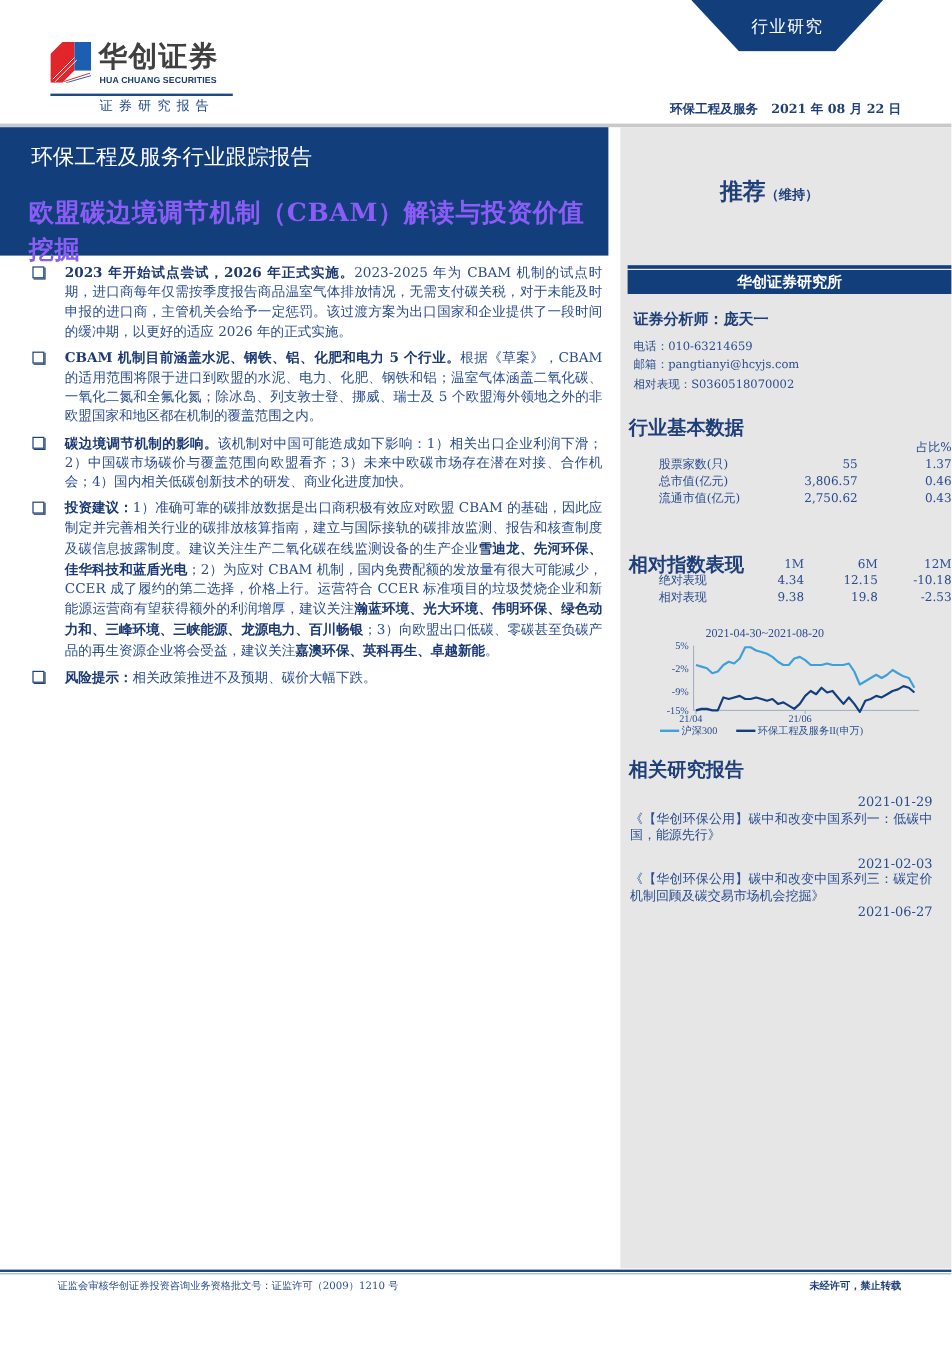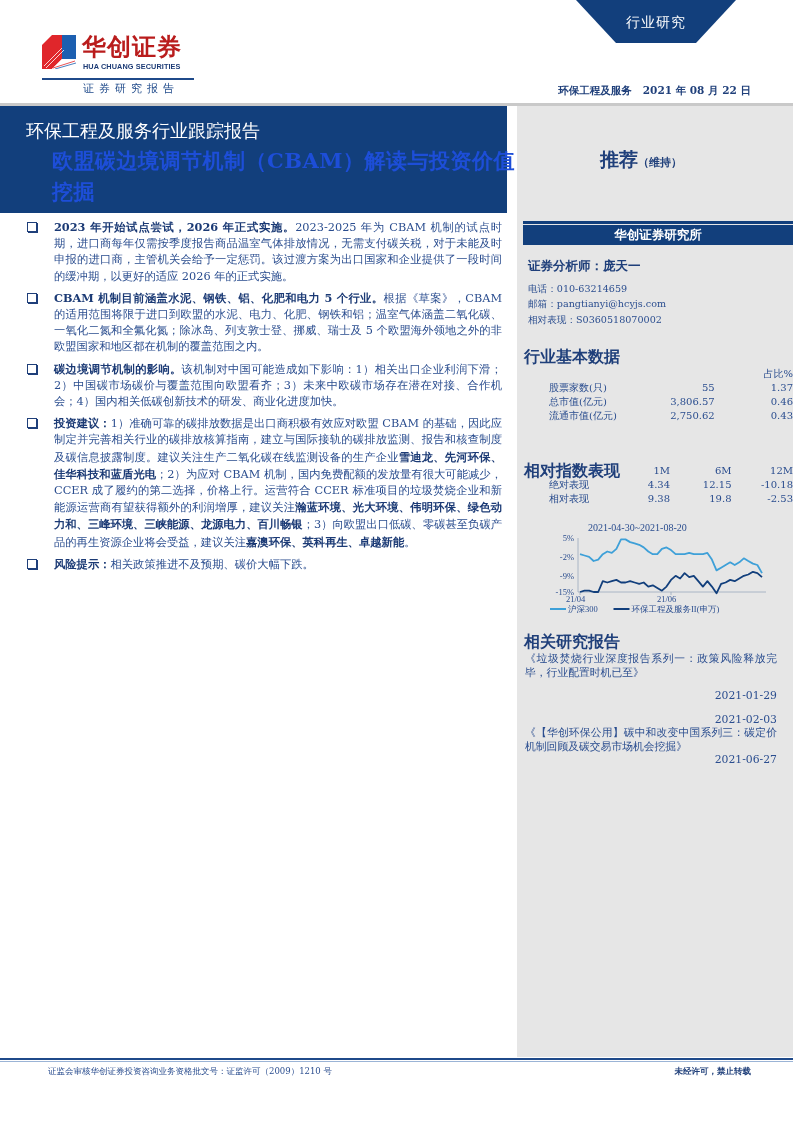--- a/index.html
+++ b/index.html
@@ -2,35 +2,35 @@
 <html><head>
 <meta charset="utf-8">
 <style>
   * { box-sizing: border-box; margin: 0; padding: 0; }
   html, body { width: 793px; height: 1122px; background: #ffffff; overflow: hidden; }
   body { position: relative; font-family: "DejaVu Serif", "Liberation Serif", serif; color: #1f3f7a; }
 
   
   .logo { position: absolute; left: 42px; top: 33px; width: 150px; height: 60px; }
   .logo-cube { position: absolute; left: 0; top: 2px; width: 34px; height: 34px; }
-  .logo-cn { position: absolute; left: 40px; top: 0px; font-family: "DejaVu Sans", sans-serif; font-weight: bold; font-size: 24px; color: #b91c1c; letter-spacing: 1px; line-height: 28px; }
+  .logo-cn { position: absolute; left: 40px; top: 0px; font-family: "DejaVu Sans", sans-serif; font-weight: bold; font-size: 24px; color: #404040; letter-spacing: 1px; line-height: 28px; }
   .logo-en { position: absolute; left: 41px; top: 29px; font-family: "Liberation Sans", sans-serif; font-weight: bold; font-size: 7.3px; color: #1b3a75; letter-spacing: 0.1px; white-space: nowrap; }
   .logo-rule { position: absolute; left: 0; top: 45px; width: 152px; height: 2px; background: #1f4a8a; }
   .logo-sub { position: absolute; left: 41px; top: 48px; font-size: 11px; color: #1f4a8a; letter-spacing: 5px; white-space: nowrap; }
 
   .tag-trap { position: absolute; left: 576px; top: 0; width: 160px; height: 43px; background: #123f7c; clip-path: polygon(0 0, 100% 0, 75% 100%, 25% 100%); }
   .tag-label { position: absolute; left: 576px; top: 14px; width: 160px; text-align: center; color: #fff; font-size: 14px; letter-spacing: 1px; }
 
   .topline { position: absolute; left: 0; top: 103px; width: 793px; height: 3px; background: #c9c9c9; }
   .sector-date { position: absolute; right: 42px; top: 84px; font-size: 10.5px; font-weight: bold; color: #1f3f7a; white-space: nowrap; }
 
   
   .title-box { position: absolute; left: 0; top: 106px; width: 507px; height: 107px; background: #123f7c; }
   .subtitle { position: absolute; left: 26px; top: 119px; color: #fff; font-size: 18px; }
-  .main-title { position: absolute; left: 24px; top: 145px; width: 480px; color: #1d4ed8; font-size: 21px; font-weight: bold; line-height: 31px; letter-spacing: 0.5px; margin-left: 28px; }
+  .main-title { position: absolute; left: 24px; top: 161px; width: 480px; color: #8b5cf6; font-size: 21px; font-weight: bold; line-height: 31px; letter-spacing: 0.5px; }
 
   
   .bullets { position: absolute; left: 27px; top: 219px; width: 475px; }
   .bullet { position: relative; padding-left: 27px; font-size: 11.3px; line-height: 16.2px; color: #2a4d8f; margin-bottom: 5px; text-align: justify; }
   .bullet .box { position: absolute; left: 0; top: 3px; width: 10px; height: 10px; border: 1.6px solid #1f3f7a; background: #fff; box-shadow: 1px 1px 0 #1f3f7a; }
   .bullet b, .bullet .hl { color: #1b3a75; font-weight: bold; }
 
   
   .sidebar { position: absolute; left: 517px; top: 106px; width: 276px; height: 951px; background: #e6e6e6; }
   .rating { position: absolute; left: 600px; top: 147px; font-size: 19px; font-weight: bold; color: #1f3f7a; white-space: nowrap; }
@@ -205,22 +205,22 @@
         <line x1="10" x2="26" y1="89" y2="89" stroke="#3ea0d8" stroke-width="2"></line>
         <text x="28" y="92" font-size="8.5" fill="#2a4d8f">沪深300</text>
         <line x1="73.5" x2="89.5" y1="89" y2="89" stroke="#123f7c" stroke-width="2"></line>
         <text x="91.5" y="92" font-size="8.5" fill="#2a4d8f">环保工程及服务II(申万)</text>
       </g>
   </svg>
 </div>
 
 <div class="sec-head" style="top:632px;">相关研究报告</div>
 <div class="reports">
-  <div class="report-title">《垃圾焚烧行业深度报告系列一：政策风险释放完毕，行业配置时机已至》</div>
   <div class="report-date" style="margin-top:10px;">2021-01-29</div>
+  <div class="report-title">《【华创环保公用】碳中和改变中国系列一：低碳中国，能源先行》</div>
   <div class="report-date" style="margin-top:10px;">2021-02-03</div>
   <div class="report-title">《【华创环保公用】碳中和改变中国系列三：碳定价机制回顾及碳交易市场机会挖掘》</div>
   <div class="report-date" style="margin-top:0px;">2021-06-27</div>
 </div>
 
 <div class="foot-line1"></div>
 <div class="foot-line2"></div>
 <div class="foot-left">证监会审核华创证券投资咨询业务资格批文号：证监许可（2009）1210 号</div>
 <div class="foot-right">未经许可，禁止转载</div>
 

